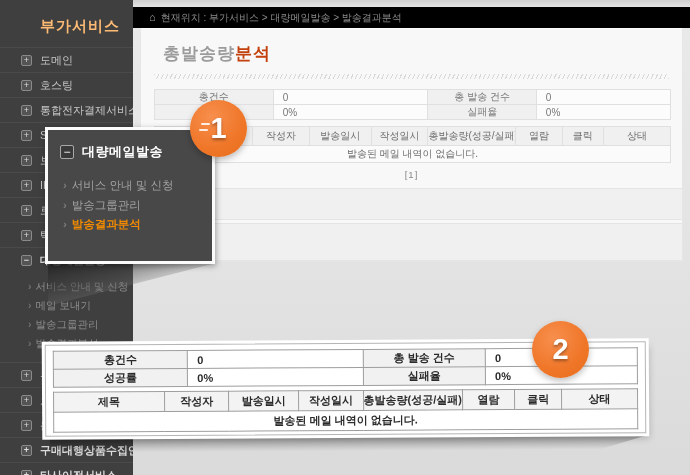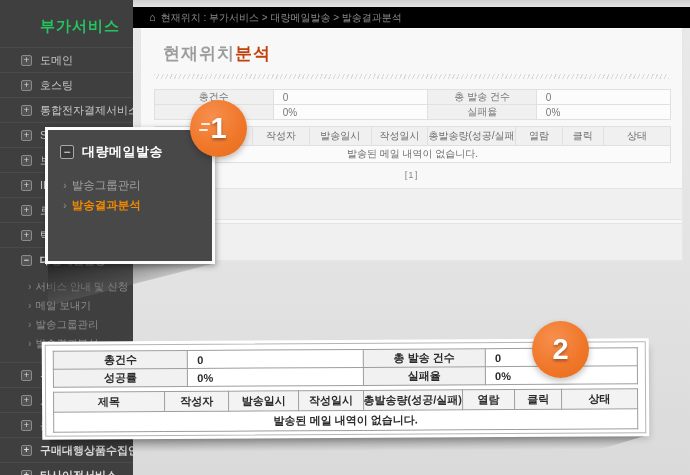--- a/index.html
+++ b/index.html
@@ -1,21 +1,21 @@
 <!DOCTYPE html>
 <html><head>
 <meta charset="utf-8">
 <style>
   * { margin:0; padding:0; box-sizing:border-box; }
   html,body { width:690px; height:475px; font-family:"Liberation Sans", sans-serif; }
   .screen { position:relative; width:690px; height:475px; overflow:hidden; background:#e2e2e2; }
 
   
   .sidebar { position:absolute; left:0; top:0; width:133px; height:475px; background:#3f3f3f; z-index:1; }
-  .sidebar-title { padding:17px 0 11px 40px; font-size:15px; font-weight:bold; color:#22c55e; letter-spacing:1px; }
+  .sidebar-title { padding:17px 0 11px 40px; font-size:15px; font-weight:bold; color:#fdba74; letter-spacing:1px; }
   .snav-list { list-style:none; }
   .snav { position:relative; height:25px; line-height:25px; padding-left:40px; font-size:11px; color:#c6c6c6;
           border-top:1px solid rgba(255,255,255,.06); white-space:nowrap; overflow:hidden; cursor:pointer; }
   .snav.bold { font-weight:bold; color:#dcdcdc; }
   .pm { position:absolute; left:21px; top:7px; width:11px; height:11px; border:1px solid #8a8a8a; background:#545454;
         color:#ddd; font-size:9px; line-height:9px; text-align:center; border-radius:2px; }
   .ssub-list { list-style:none; margin:5px 0 9px 0; }
   .ssub { height:19px; line-height:19px; padding-left:28px; font-size:10.5px; color:#8d8d8d; white-space:nowrap; cursor:pointer; }
   .ssub .arr { color:#707070; margin-right:4px; font-weight:bold; }
 
@@ -126,21 +126,21 @@
       <li class="snav bold"><span class="pm">+</span><span>타사이전서비스</span></li>
     </ul>
   </aside>
 
   <div class="topstrip"></div>
   <div class="breadcrumb">
     <span class="home">⌂</span><span>현재위치 : 부가서비스 &gt; 대량메일발송 &gt; 발송결과분석</span>
   </div>
 
   <section class="card">
-    <h2 class="pagetitle"><span class="t-light">현재위치</span><span class="t-bold">분석</span></h2>
+    <h2 class="pagetitle"><span class="t-light">총발송량</span><span class="t-bold">분석</span></h2>
     <div class="hatch"></div>
 
     <table class="summary sm">
       <colgroup>
           <col class="sw1">
           <col class="sw2">
           <col class="sw3">
           <col class="sw4">
         </colgroup>
       <tbody>
@@ -192,20 +192,21 @@
     <div class="ph ph2"></div>
   </section>
 
   <div class="curl1"></div>
   <div class="panel1">
     <div class="p1head">
       <span class="minusbox">−</span>
       <span class="p1title">대량메일발송</span>
     </div>
     <ul class="p1list">
+      <li><span class="arr">›</span><span class="lbl">서비스 안내 및 신청</span></li>
       <li><span class="arr">›</span><span class="lbl">발송그룹관리</span></li>
       <li class="active"><span class="arr">›</span><span class="lbl">발송결과분석</span></li>
     </ul>
   </div>
 
   <div class="panel2">
     <table class="summary lg">
       <colgroup>
           <col class="sw1">
           <col class="sw2">

